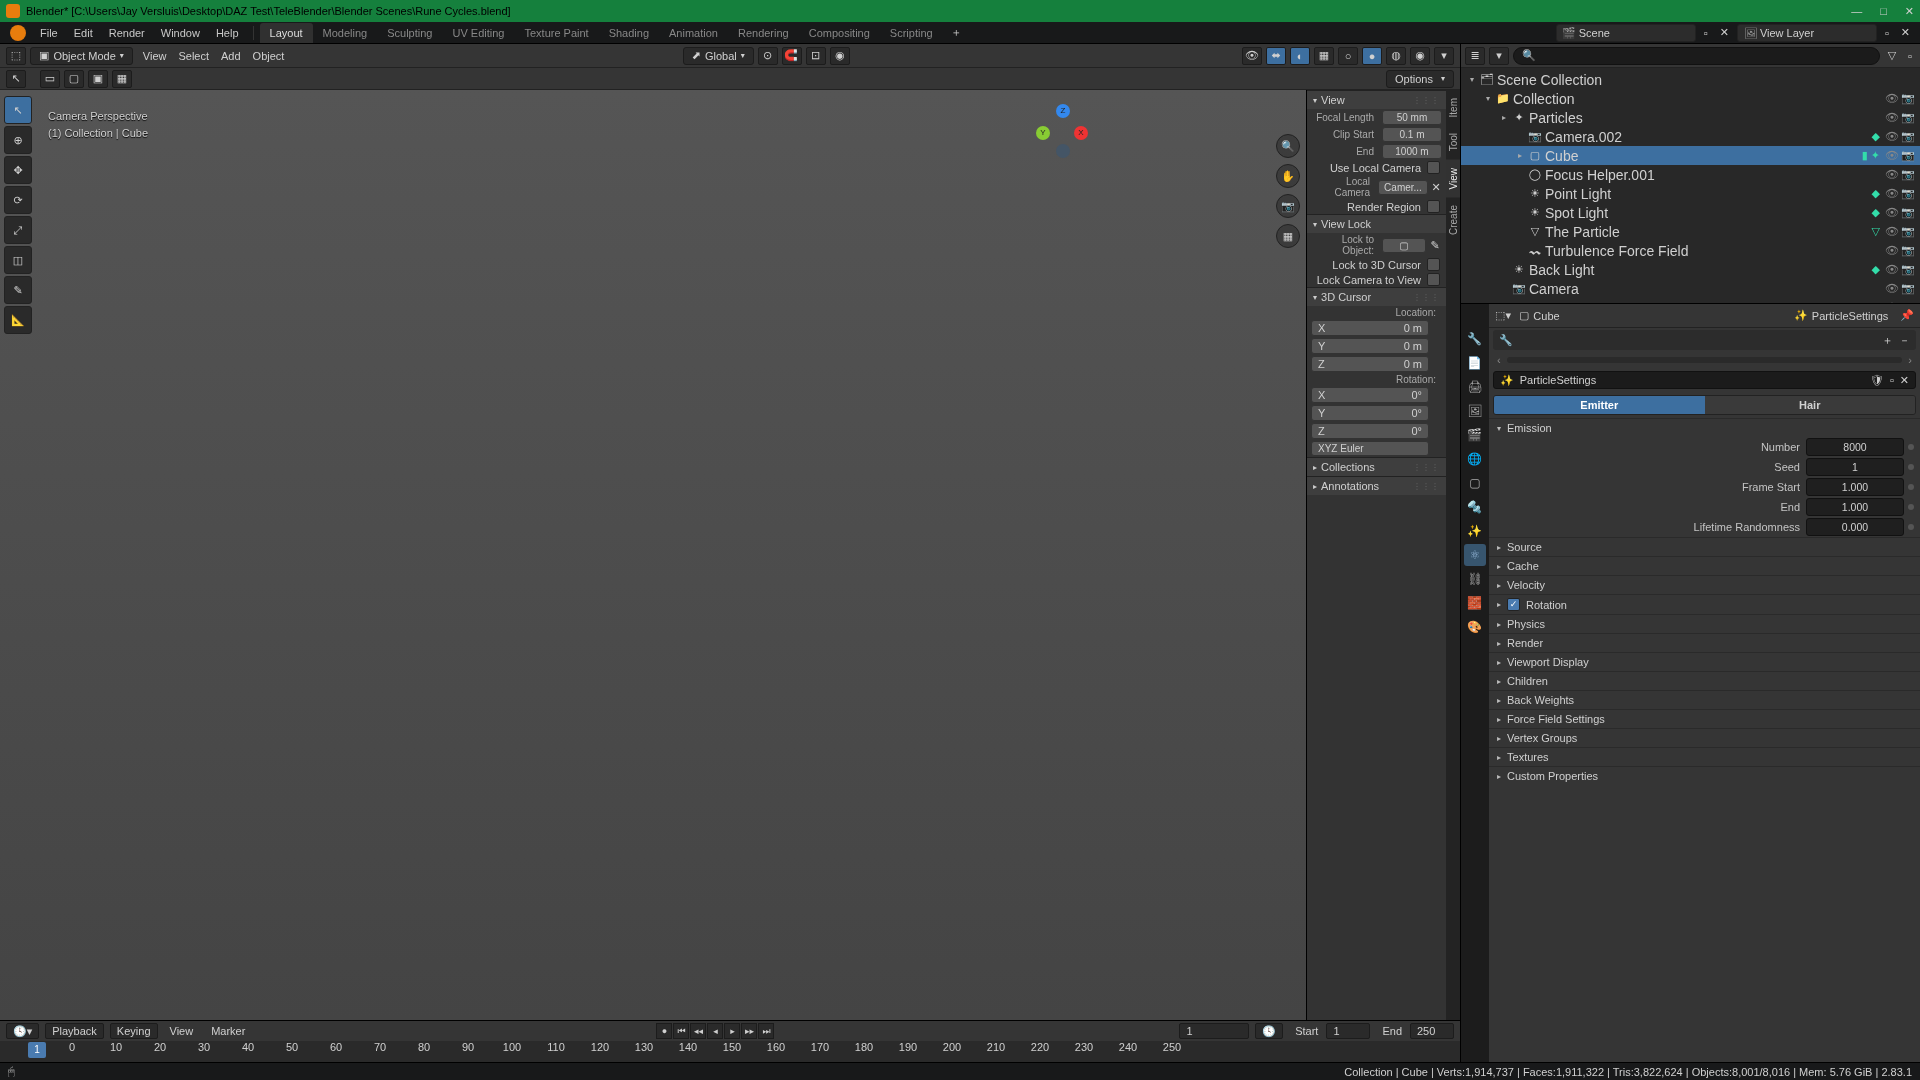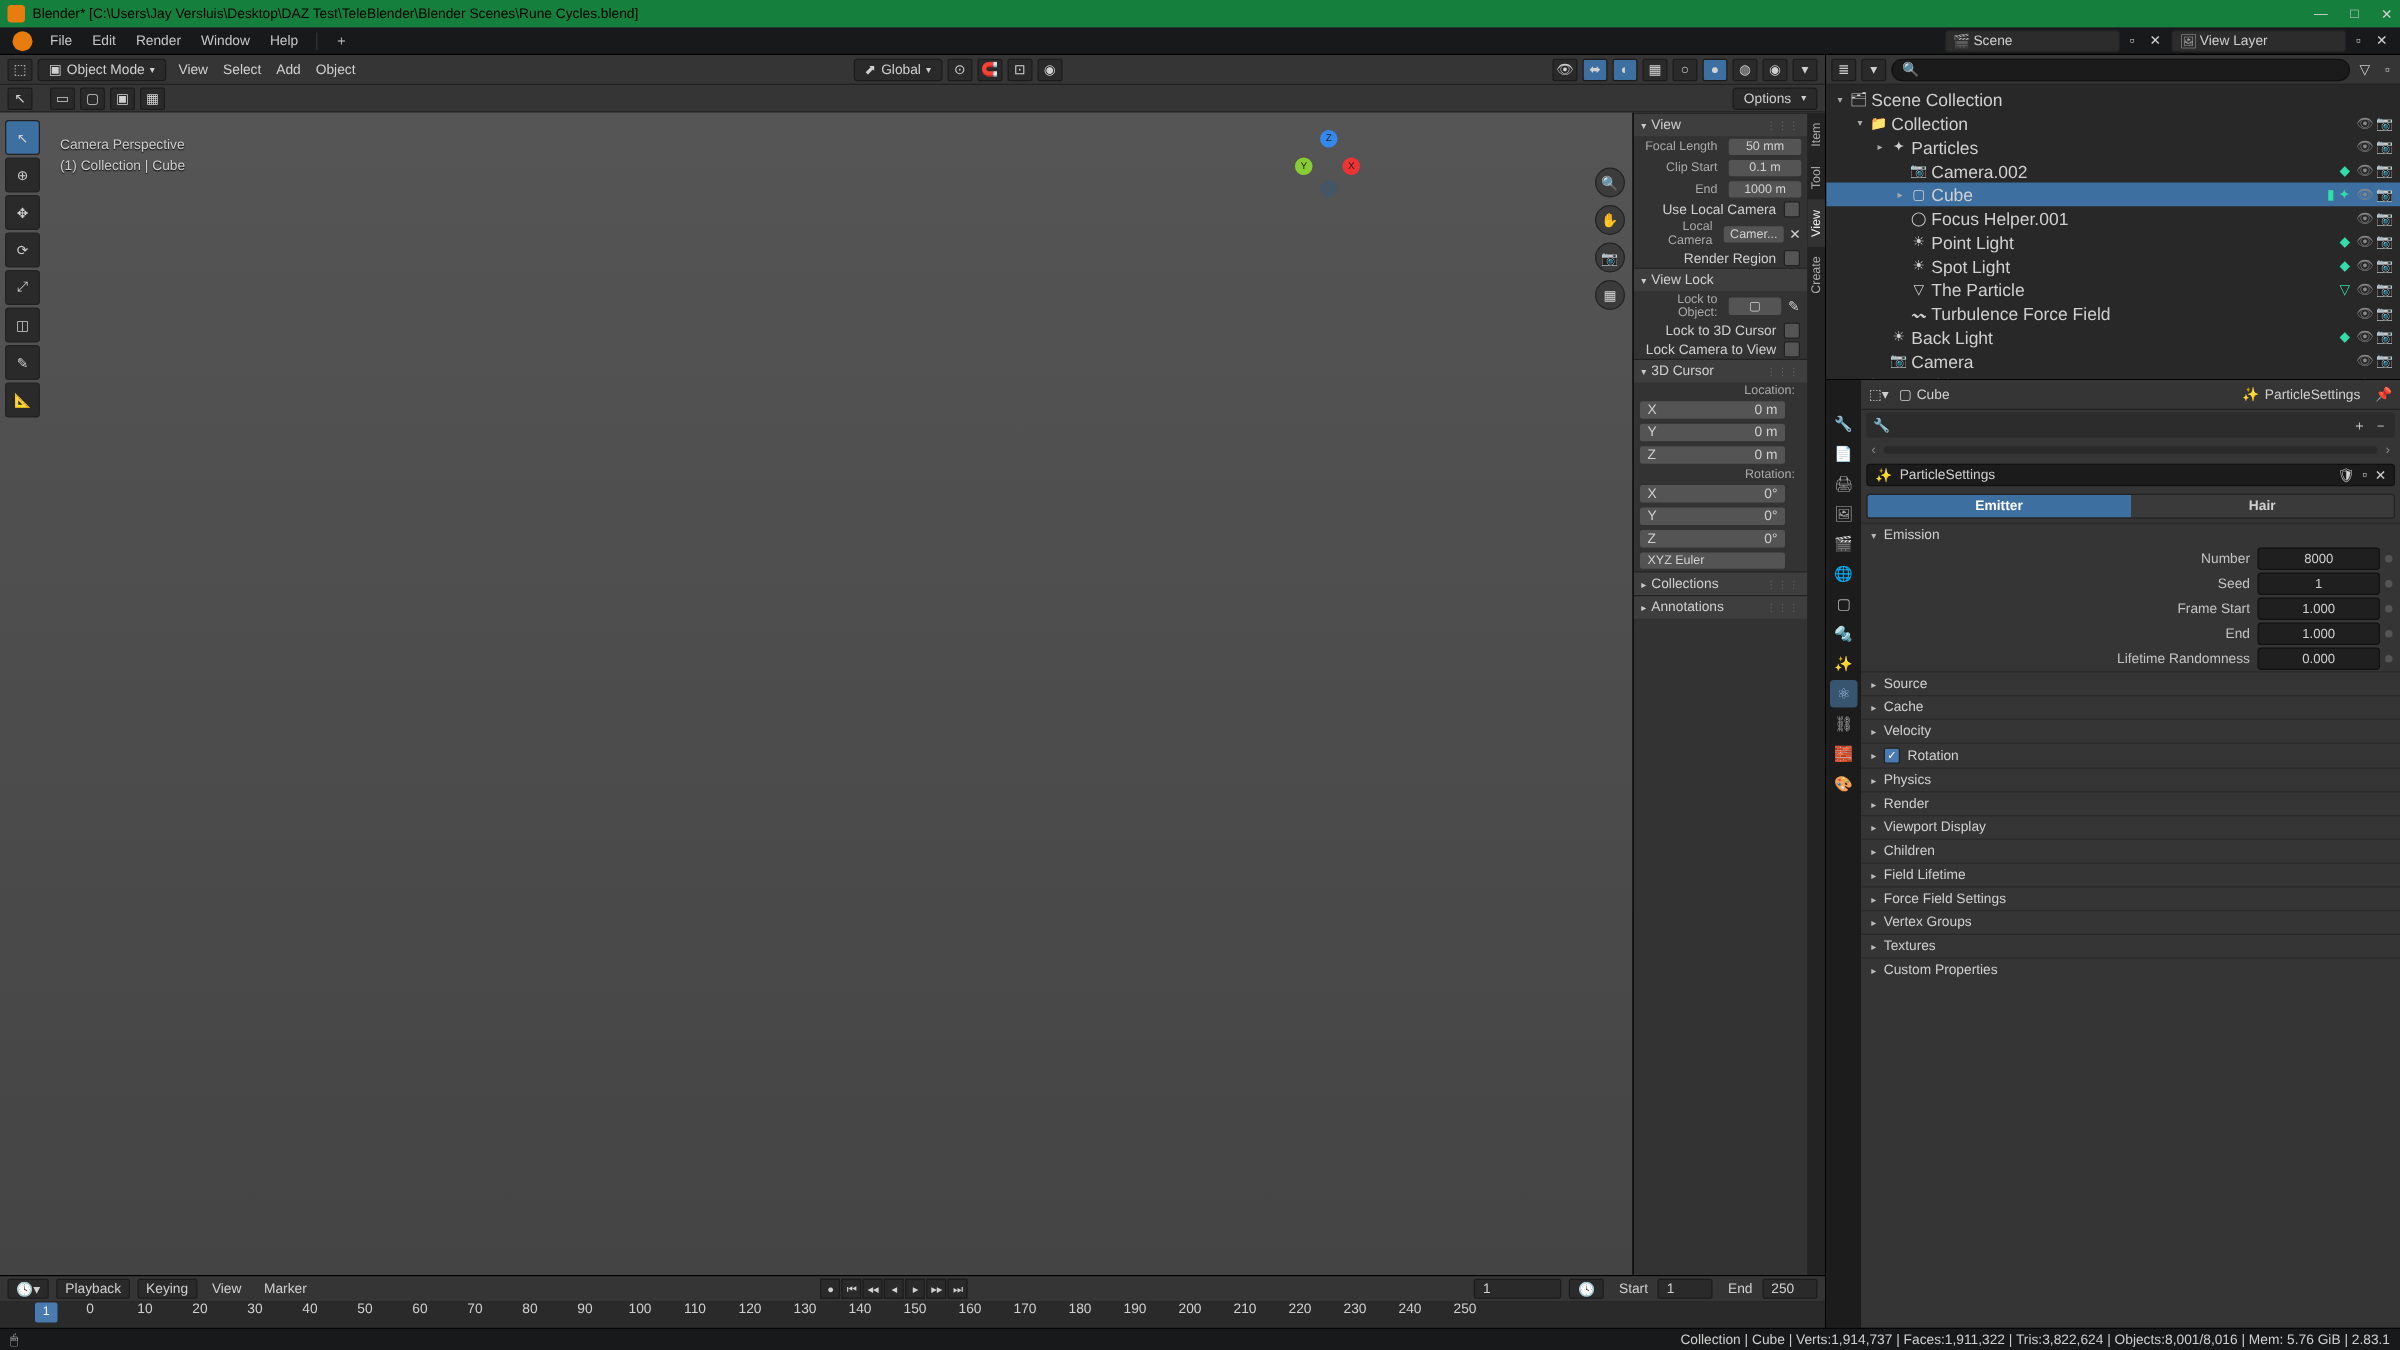--- a/index.html
+++ b/index.html
@@ -106,20 +106,32 @@
 <div class="menubar">
   <div class="logo"></div>
   <div id="main-menu" style="display:flex">
       <span class="menu-item">File</span>
       <span class="menu-item">Edit</span>
       <span class="menu-item">Render</span>
       <span class="menu-item">Window</span>
       <span class="menu-item">Help</span>
     </div>
   <div class="sep"></div>
+  <div class="workspaces" id="ws">
+      <span class="ws active">Layout</span>
+      <span class="ws">Modeling</span>
+      <span class="ws">Sculpting</span>
+      <span class="ws">UV Editing</span>
+      <span class="ws">Texture Paint</span>
+      <span class="ws">Shading</span>
+      <span class="ws">Animation</span>
+      <span class="ws">Rendering</span>
+      <span class="ws">Compositing</span>
+      <span class="ws">Scripting</span>
+    </div>
   <span class="menu-item">＋</span>
   <div class="right">
     <div class="scene-box">
       <span class="ico">🎬</span>
       <span>Scene</span>
     </div>
     <span style="padding:0 4px">▫</span>
     <span style="padding:0 4px">✕</span>
     <div class="scene-box">
       <span class="ico">🖼</span>
@@ -619,21 +631,21 @@
             <div class="collapse">
               <span class="tri">▸</span>
               <span>Viewport Display</span>
             </div>
             <div class="collapse">
               <span class="tri">▸</span>
               <span>Children</span>
             </div>
             <div class="collapse">
               <span class="tri">▸</span>
-              <span>Field Lifetime</span>
+              <span>Back Weights</span>
             </div>
             <div class="collapse">
               <span class="tri">▸</span>
               <span>Force Field Settings</span>
             </div>
             <div class="collapse">
               <span class="tri">▸</span>
               <span>Vertex Groups</span>
             </div>
             <div class="collapse">

